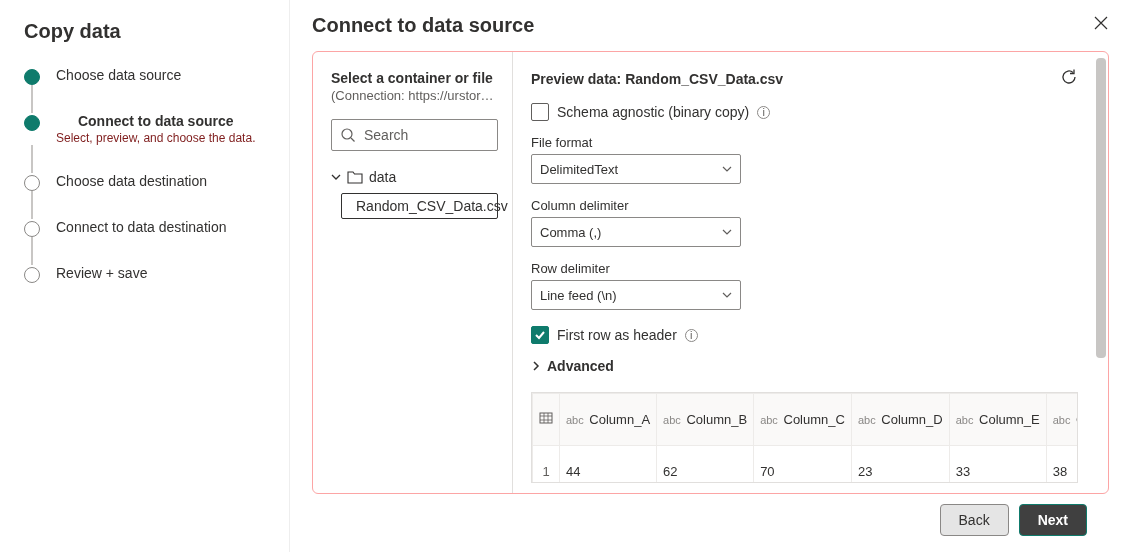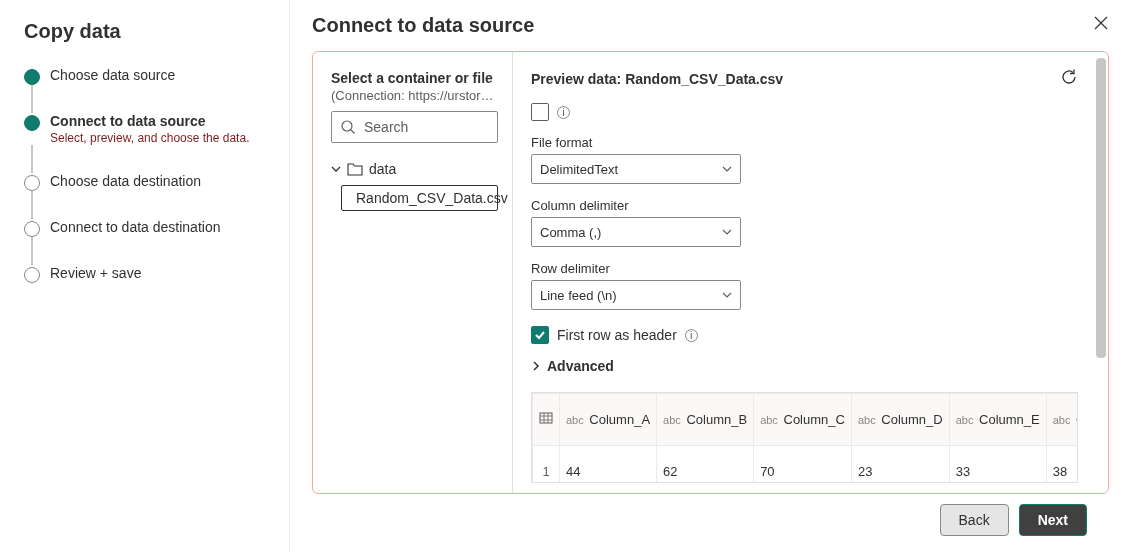--- a/index.html
+++ b/index.html
@@ -23,21 +23,21 @@
     border-right: 1px solid #eee;
   }
   .sidebar-title { font-size: 20px; font-weight: 600; margin-bottom: 24px; }
   .step { display: flex; align-items: flex-start; margin: 0; position: relative; }
   .step-dot {
     width: 16px; height: 16px; border-radius: 50%;
     border: 1.5px solid #8a8886; background: #fff; flex-shrink: 0; margin-top: 2px;
   }
   .step-dot.done { background: #0f7b6c; border-color: #0f7b6c; }
   .step-dot.active { background: #0f7b6c; border-color: #0f7b6c; }
-  .step-label { margin-left: 10px; }
+  .step-label { margin-left: 16px; text-align: center; }
   .step-label .title { font-weight: 400; font-size: 14px; }
   .step-label .title.bold { font-weight: 600; }
   .step-label .sub { font-size: 12px; color: #7f1d1d; margin-top: 2px; }
   .step-connector { width: 1.5px; height: 28px; background: #c8c6c4; margin-left: 7px; }
 
   
   .main {
     position: absolute;
     left: 290px; top: 0; right: 0; bottom: 0;
     padding: 14px 22px 0 22px;
@@ -65,21 +65,21 @@
 
   
   .filepane {
     width: 200px; flex-shrink: 0;
     border-right: 1px solid #e1dfdd;
     padding: 18px 14px 14px 18px;
     overflow: hidden;
   }
   .filepane h3 { font-size: 14px; font-weight: 600; }
   .filepane .conn { font-size: 13px; color: #605e5c; margin-top: 2px; white-space: nowrap; overflow: hidden; text-overflow: ellipsis; }
-  .searchbox { margin-top: 8px; border: 1px solid #8a8886; border-radius: 2px; height: 32px; display: flex; align-items: center; padding: 0 8px; }
+  .searchbox { margin-top: 16px; border: 1px solid #8a8886; border-radius: 2px; height: 32px; display: flex; align-items: center; padding: 0 8px; }
   .searchbox svg { flex-shrink: 0; }
   .searchbox input { border: none; outline: none; margin-left: 8px; font-size: 14px; width: 100%; }
   .searchbox input::placeholder { color: #605e5c; }
   .tree { margin-top: 14px; font-size: 14px; }
   .tree-folder { display: flex; align-items: center; gap: 6px; padding: 4px 0; cursor: pointer; }
   .tree-file { display: flex; align-items: center; gap: 8px; padding: 4px 6px; margin-left: 10px; margin-top: 4px; cursor: pointer; }
   .tree-file.selected { border: 1px solid #323130; border-radius: 2px; background: #fff; }
 
   
   .preview {
@@ -212,20 +212,21 @@
         <div class="refresh">
           <svg width="18" height="18" viewBox="0 0 18 18">
               <path d="M15 9a6 6 0 1 1-2-4.5" fill="none" stroke="#323130" stroke-width="1.3"></path>
               <path d="M14 1.5 v4 h-4" fill="none" stroke="#323130" stroke-width="1.3"></path>
             </svg>
         </div>
       </div>
 
       <div class="schema-row">
         <div class="checkbox"></div>
+        <span>Schema agnostic (binary copy)</span>
         <span class="info-icon">i</span>
       </div>
 
       <div class="form-row">
         <label>File format</label>
         <div class="select">
           <span>DelimitedText</span>
           <svg class="chev chev-svg" viewBox="0 0 10 10">
               <path d="M1 3 L5 7 L9 3" stroke="#605e5c" stroke-width="1.2" fill="none"></path>
             </svg>

